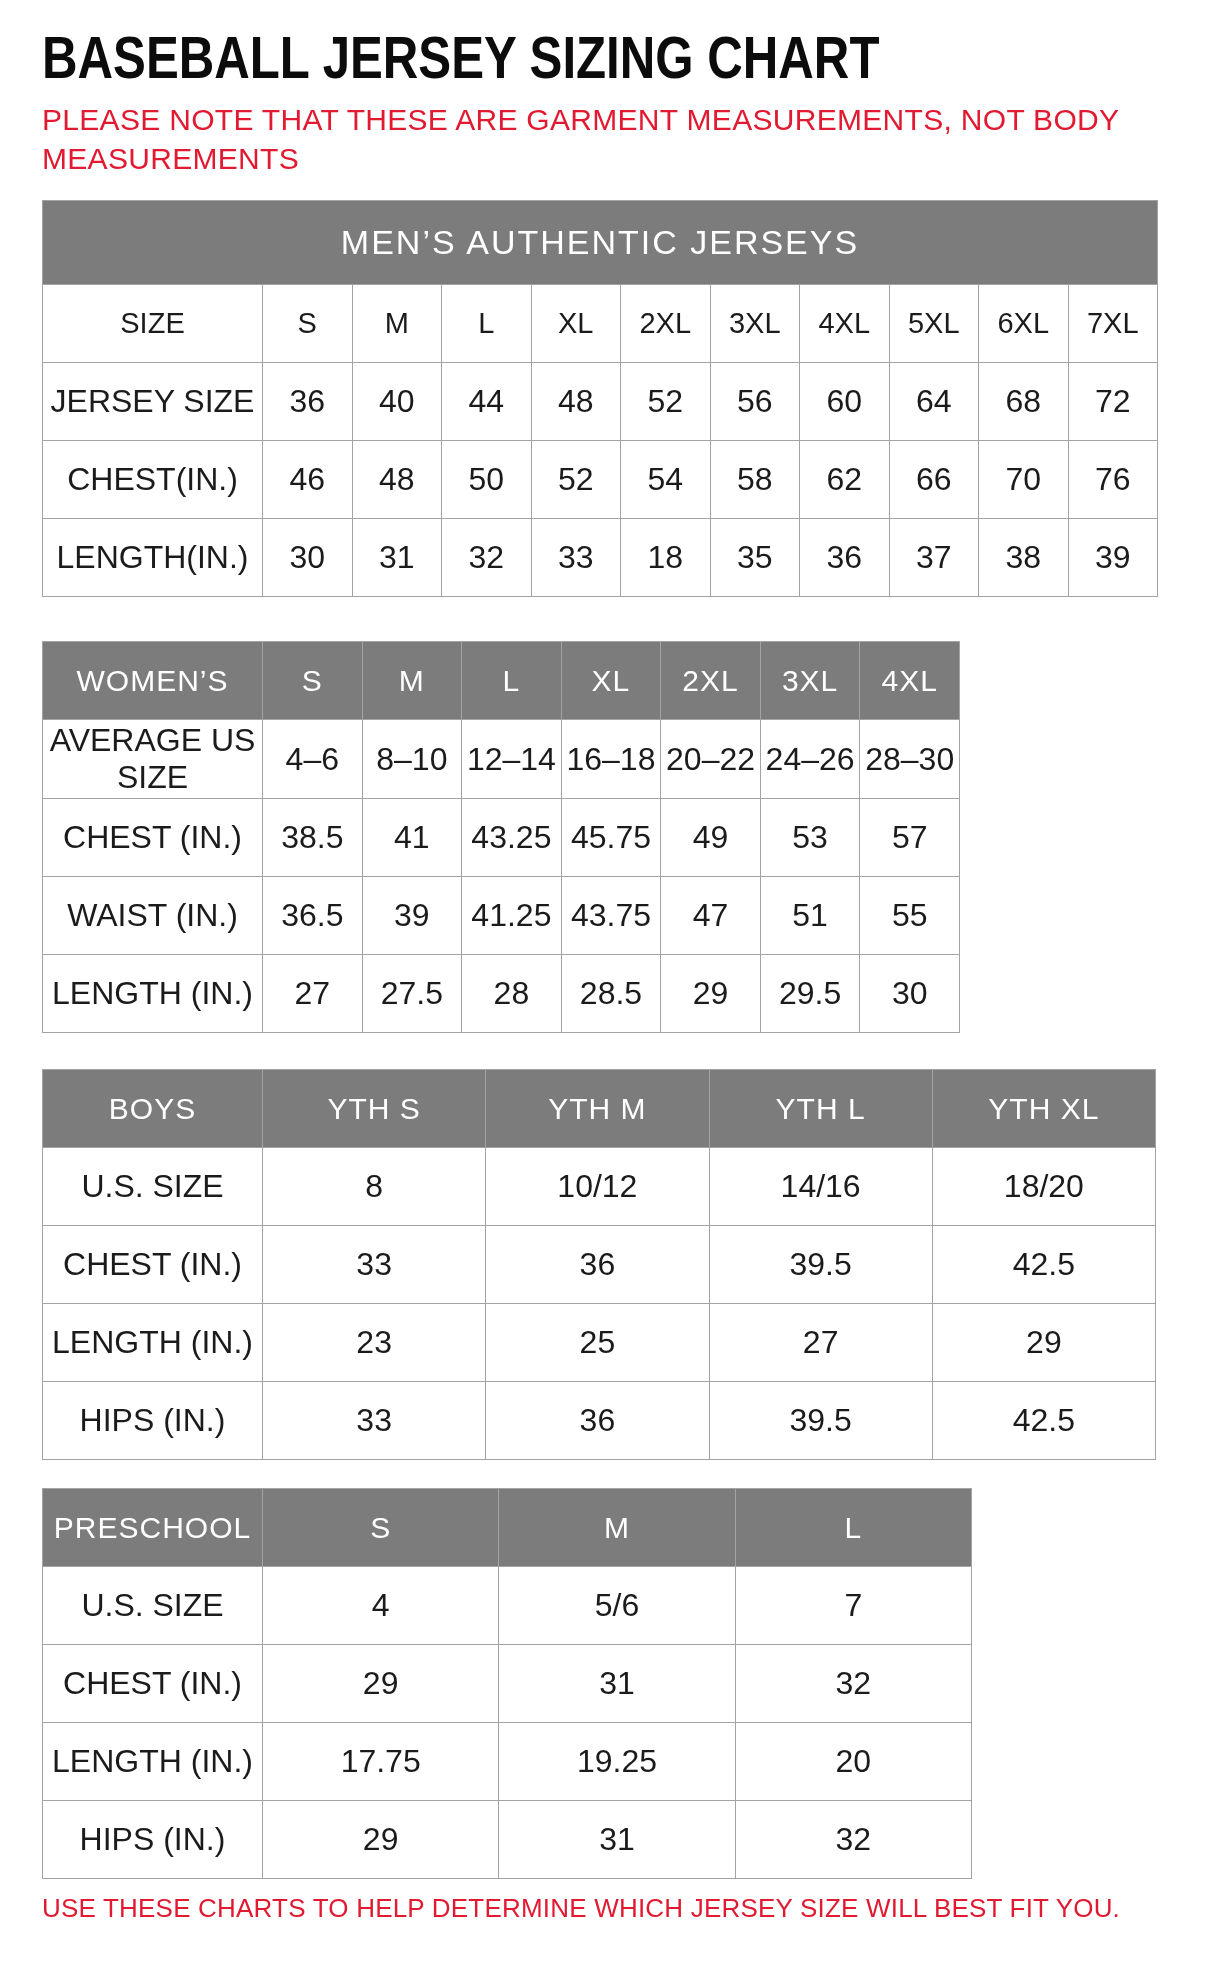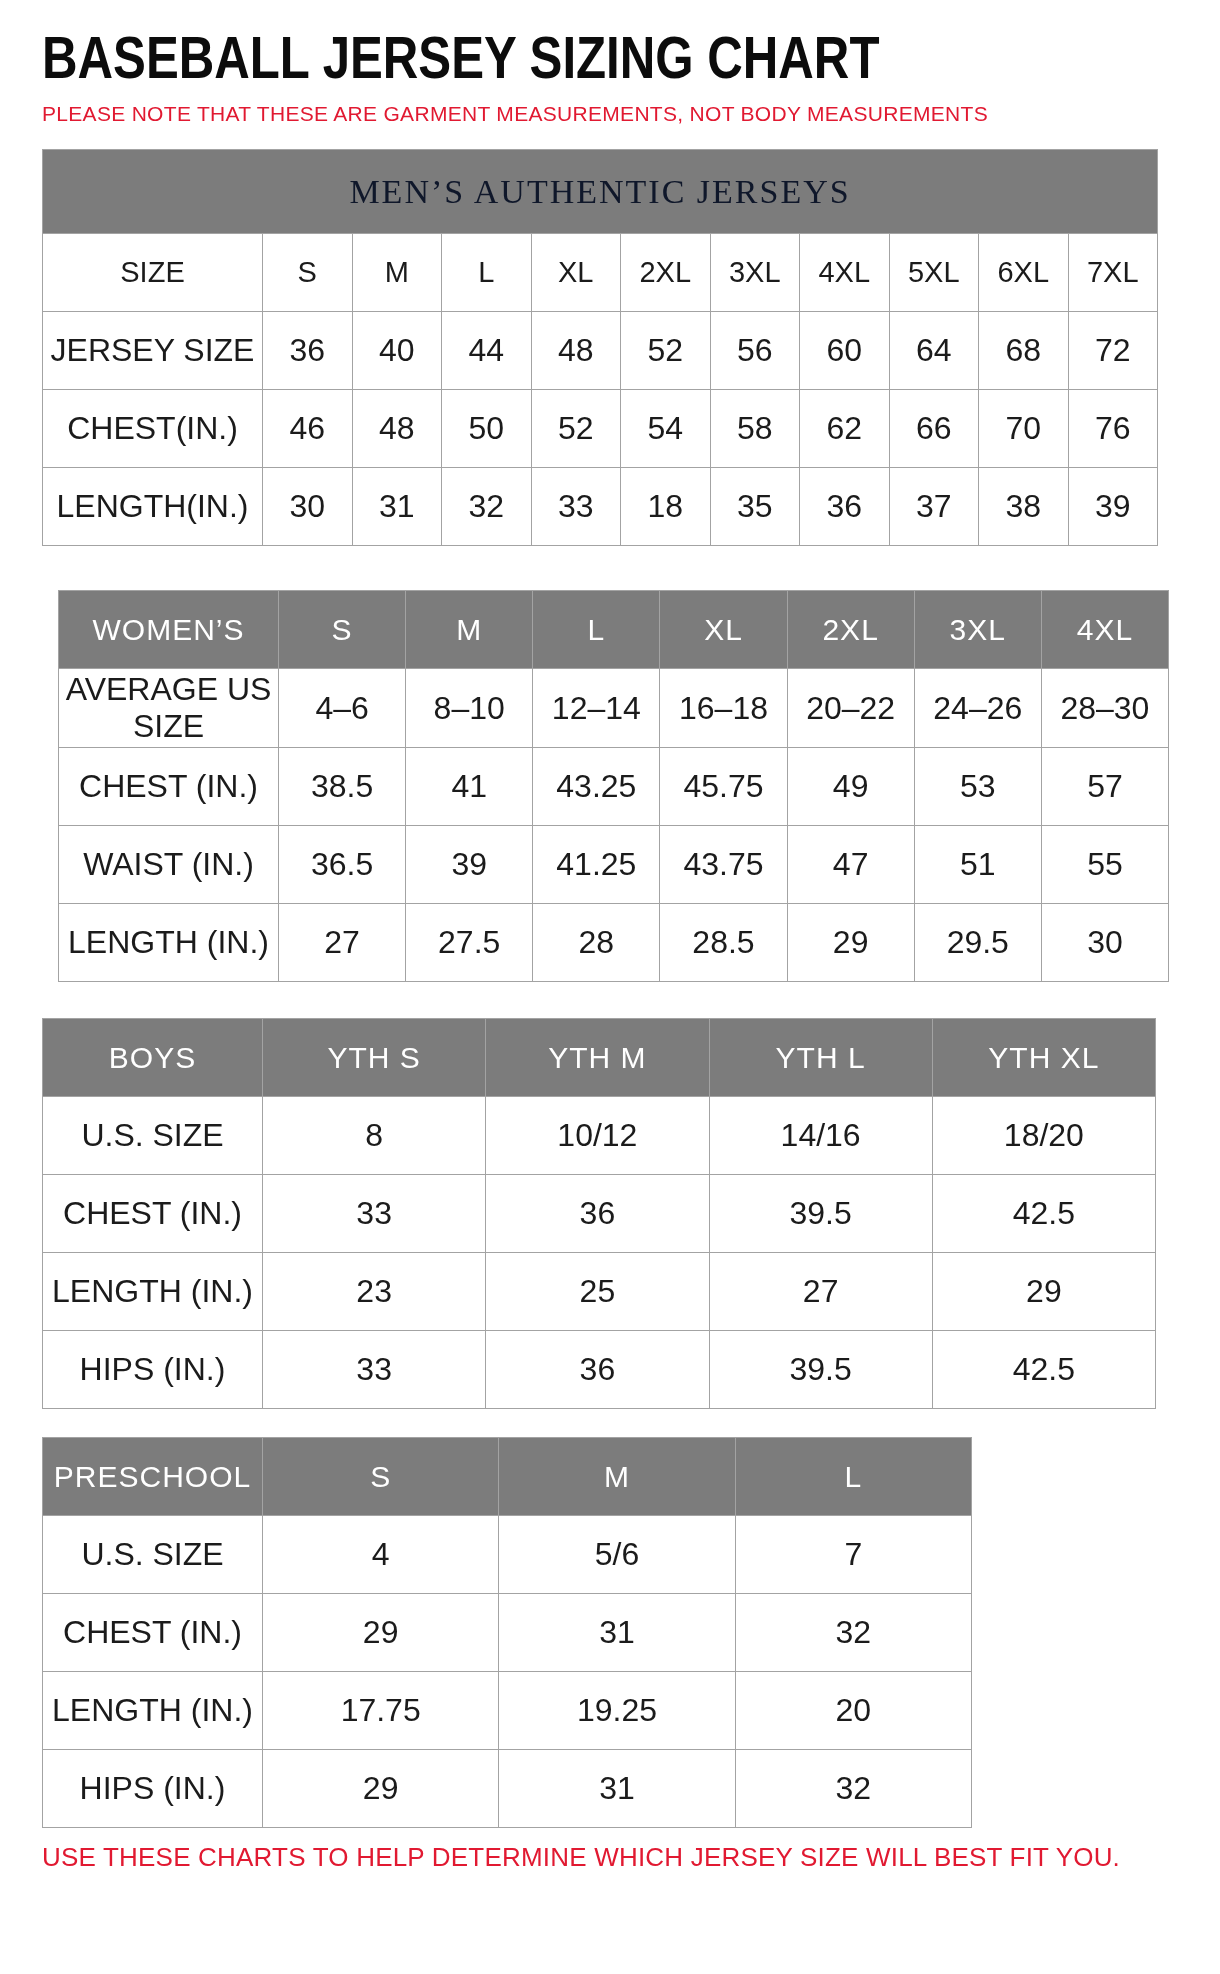--- a/index.html
+++ b/index.html
@@ -18,21 +18,21 @@
     line-height: 1.0;
     margin: 6px 0 12px 0;
     color: #0c0c0c;
     transform: scaleX(0.82);
     transform-origin: left center;
     white-space: nowrap;
     letter-spacing: 0px;
   }
   .note {
     color: var(--accent-red, #e11931);
-    font-size: 21px;
+    font-size: 30px;
     line-height: 1.3;
     max-width: 1100px;
     margin: 0 0 22px 0;
     letter-spacing: 0.3px;
   }
   .footer-note {
     color: var(--accent-red, #e11931);
     font-size: 26px;
     margin: 14px 0 16px 0;
     letter-spacing: 0.2px;
@@ -49,38 +49,37 @@
     vertical-align: middle;
     padding: 2px 4px;
     overflow: hidden;
   }
   table.tbl td { height: 78px; font-size: 32px; font-weight: 400; }
   td.lbl { font-size: 29px; }
   tr.size-row td { font-size: 29px; text-align: center; }
 
   th.banner {
     background: var(--header-gray, #7c7c7c);
-    color: #0f172a;
+    color: #ffffff;
     height: 84px;
     font-size: 34px;
     font-weight: 400;
     letter-spacing: 2px;
-    font-family: Liberation Serif, serif;
   }
   tr.hdr th {
     background: var(--header-gray, #7c7c7c);
     color: #ffffff;
     height: 78px;
     font-size: 30px;
     font-weight: 400;
     letter-spacing: 1px;
   }
 
   table.mens      { width: 1116px; margin: 0 0 44px 0; }
-  table.womens    { width: 1111px;  margin: 0 0 36px 16px; }
+  table.womens    { width: 918px;  margin: 0 0 36px 0; }
   table.boys      { width: 1114px;  margin: 0 0 28px 0; }
   table.preschool { width: 930px;  margin: 0 0 0 0; }
   col.label-col   { width: 220px; }
 </style>
 </head>
 <body>
 
 <div class="page">
 
   <h1 class="title">BASEBALL JERSEY SIZING CHART</h1>

